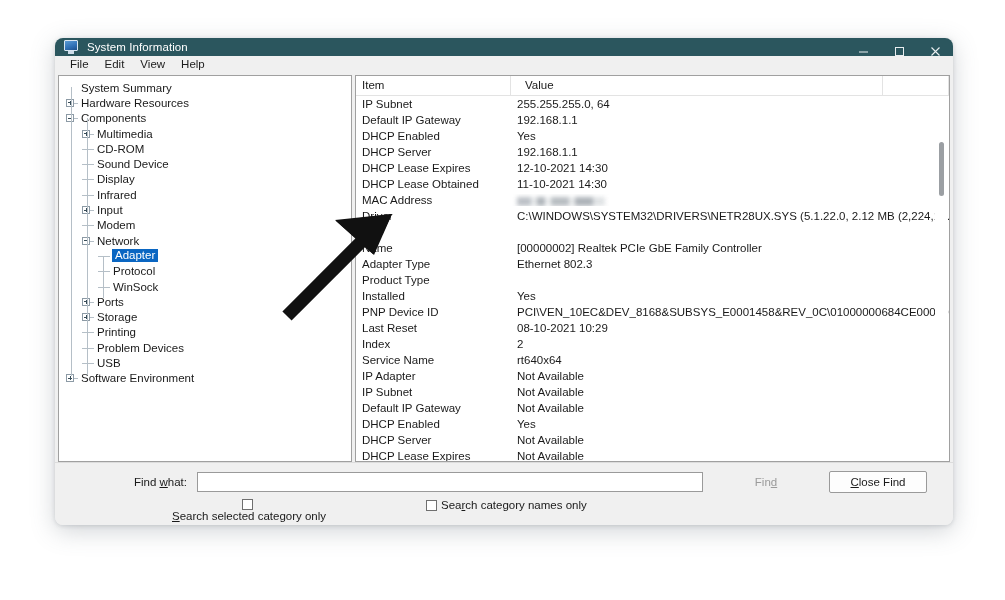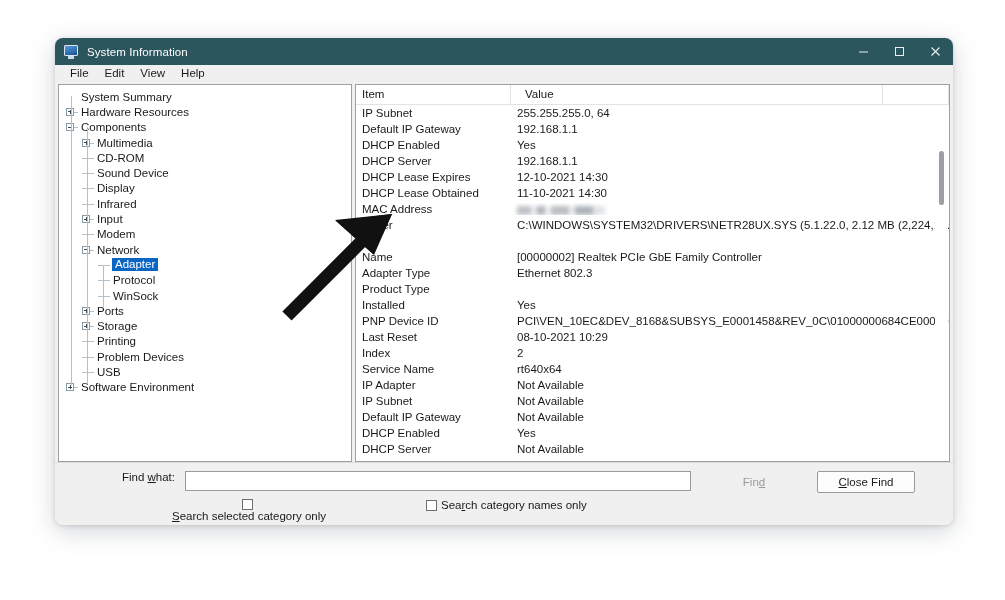--- a/index.html
+++ b/index.html
@@ -29,21 +29,21 @@
     border-radius: 8px;
     box-shadow: 0 6px 24px rgba(90,100,110,0.28),
                 0 1px 4px rgba(90,100,110,0.22);
     overflow: hidden;
     display: flex;
     flex-direction: column;
   }
 
   
   .titlebar {
-    height: 27px;
+    height: 18px;
     background: #2b565e;
     display: flex;
     align-items: center;
     flex: none;
     position: relative;
   }
   .title-icon {
     width: 16px;
     height: 14px;
     margin-left: 9px;
@@ -286,24 +286,25 @@
   
   .findbar {
     height: 62px;
     flex: none;
     background: #f0f0f0;
     position: relative;
     border-top: 1px solid #dcdcdc;
   }
   .findrow {
     position: absolute;
-    left: 0; right: 0;
+    left: 12px; right: 0;
     top: 8px;
     height: 22px;
     display: flex;
+    align-items: center;
   }
   .findlabel {
     width: 130px;
     text-align: right;
     padding-right: 10px;
     font-size: 11.5px;
     color: #1a1a1a;
     box-sizing: border-box;
   }
   .findinput {

